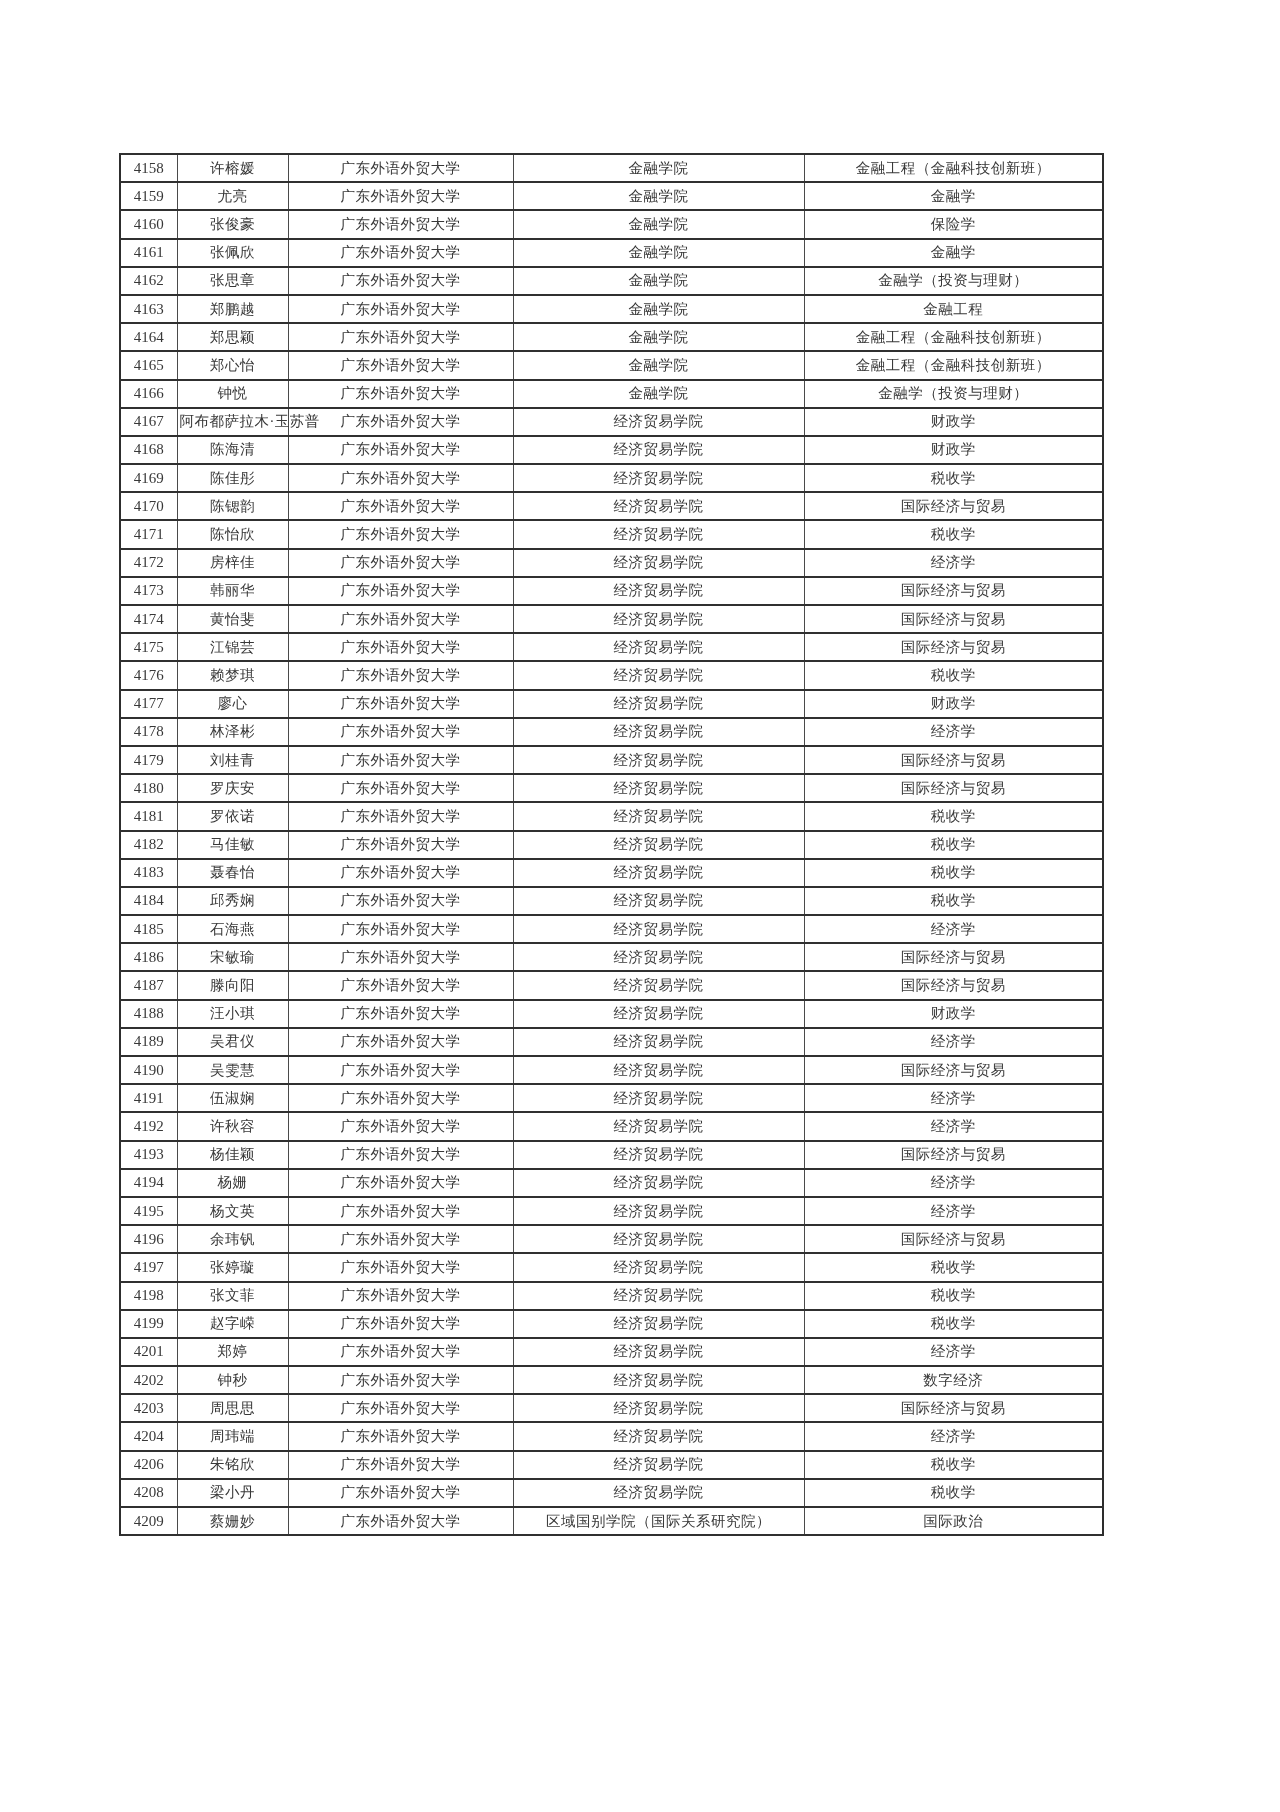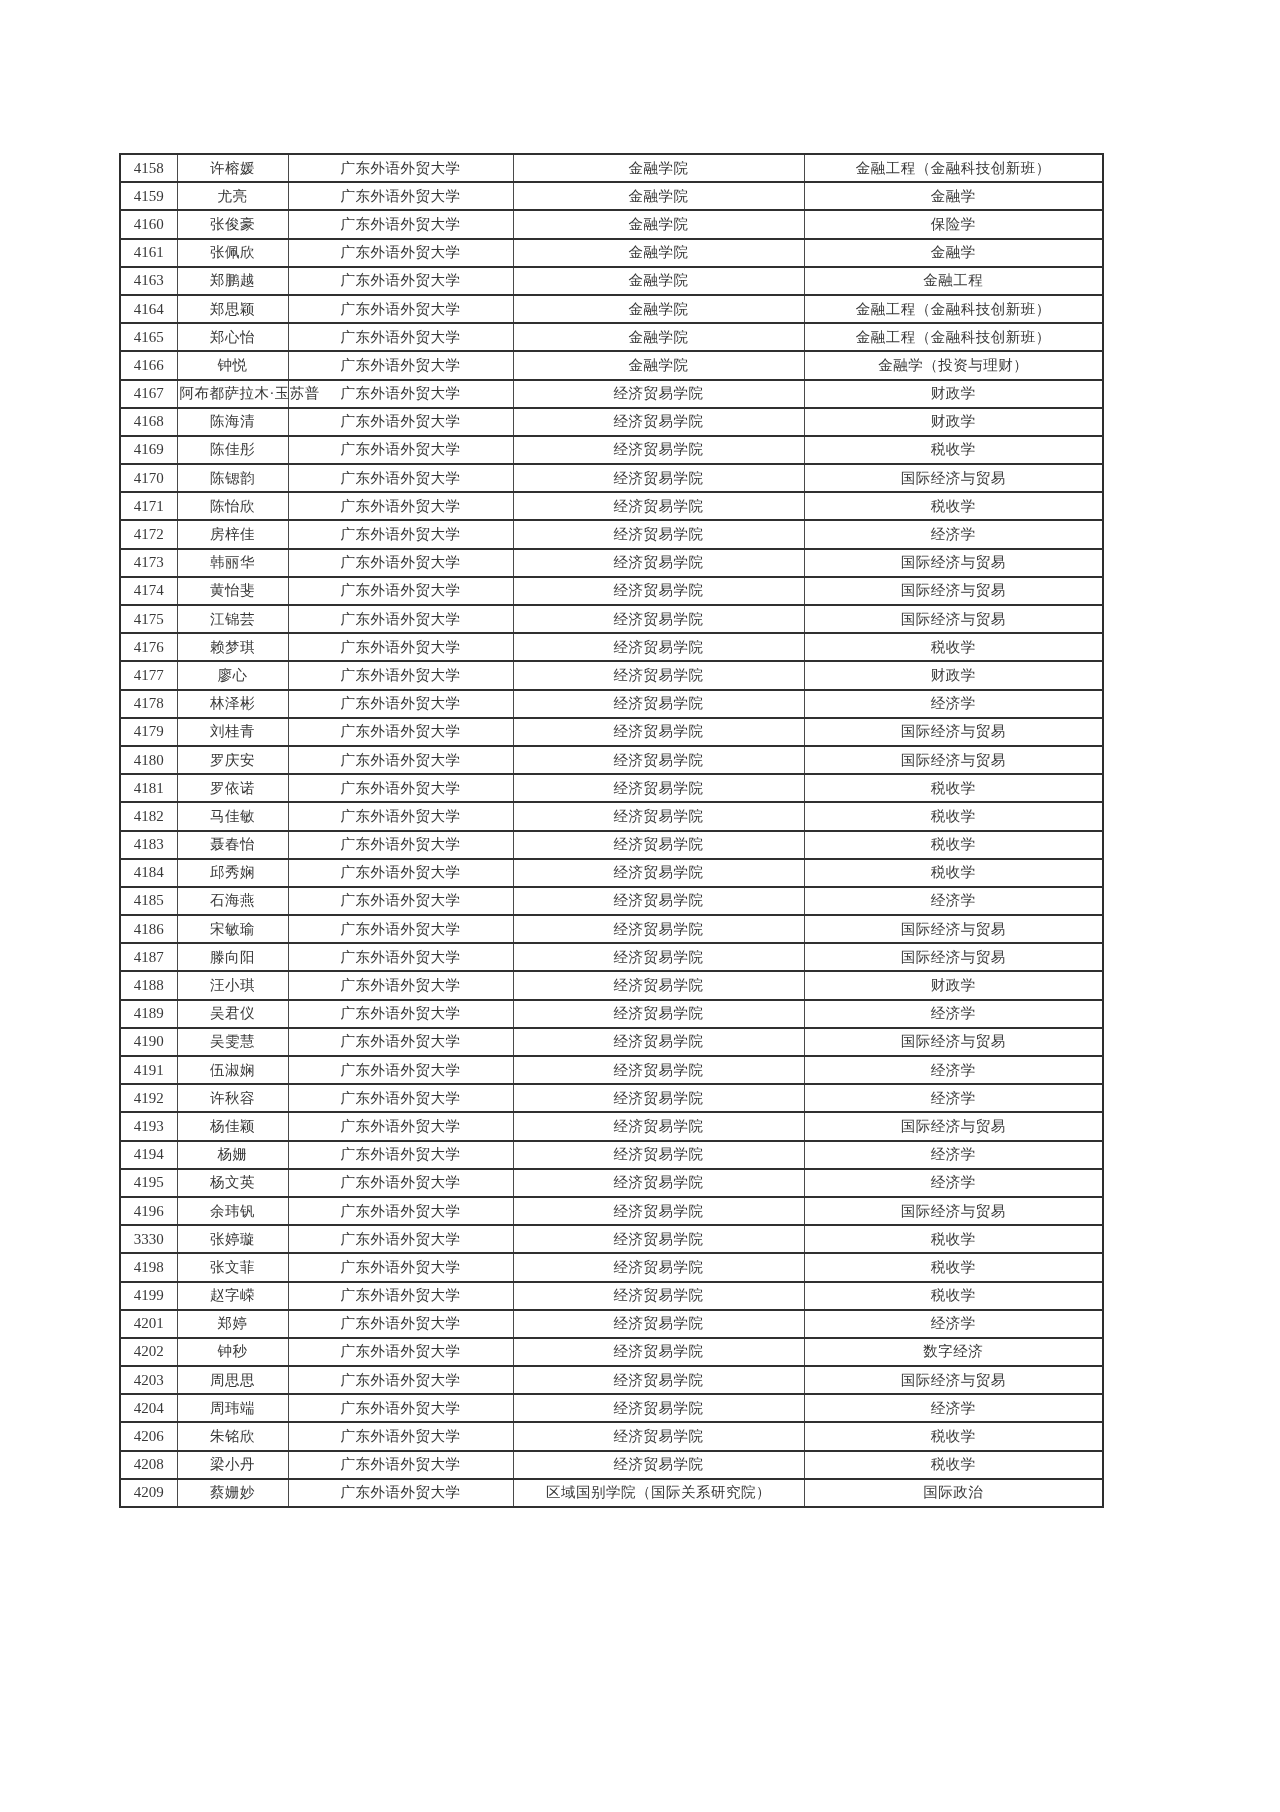--- a/index.html
+++ b/index.html
@@ -91,20 +91,27 @@
     <td class="col-major">保险学</td>
   </tr>
         <tr>
     <td class="col-id">4161</td>
     <td class="col-name">张佩欣</td>
     <td class="col-university">广东外语外贸大学</td>
     <td class="col-college">金融学院</td>
     <td class="col-major">金融学</td>
   </tr>
         <tr>
+    <td class="col-id">4162</td>
+    <td class="col-name">张思章</td>
+    <td class="col-university">广东外语外贸大学</td>
+    <td class="col-college">金融学院</td>
+    <td class="col-major">金融学（投资与理财）</td>
+  </tr>
+        <tr>
     <td class="col-id">4163</td>
     <td class="col-name">郑鹏越</td>
     <td class="col-university">广东外语外贸大学</td>
     <td class="col-college">金融学院</td>
     <td class="col-major">金融工程</td>
   </tr>
         <tr>
     <td class="col-id">4164</td>
     <td class="col-name">郑思颖</td>
     <td class="col-university">广东外语外贸大学</td>
@@ -329,21 +336,21 @@
     <td class="col-major">经济学</td>
   </tr>
         <tr>
     <td class="col-id">4196</td>
     <td class="col-name">余玮钒</td>
     <td class="col-university">广东外语外贸大学</td>
     <td class="col-college">经济贸易学院</td>
     <td class="col-major">国际经济与贸易</td>
   </tr>
         <tr>
-    <td class="col-id">3330</td>
+    <td class="col-id">4197</td>
     <td class="col-name">张婷璇</td>
     <td class="col-university">广东外语外贸大学</td>
     <td class="col-college">经济贸易学院</td>
     <td class="col-major">税收学</td>
   </tr>
         <tr>
     <td class="col-id">4198</td>
     <td class="col-name">张文菲</td>
     <td class="col-university">广东外语外贸大学</td>
     <td class="col-college">经济贸易学院</td>

